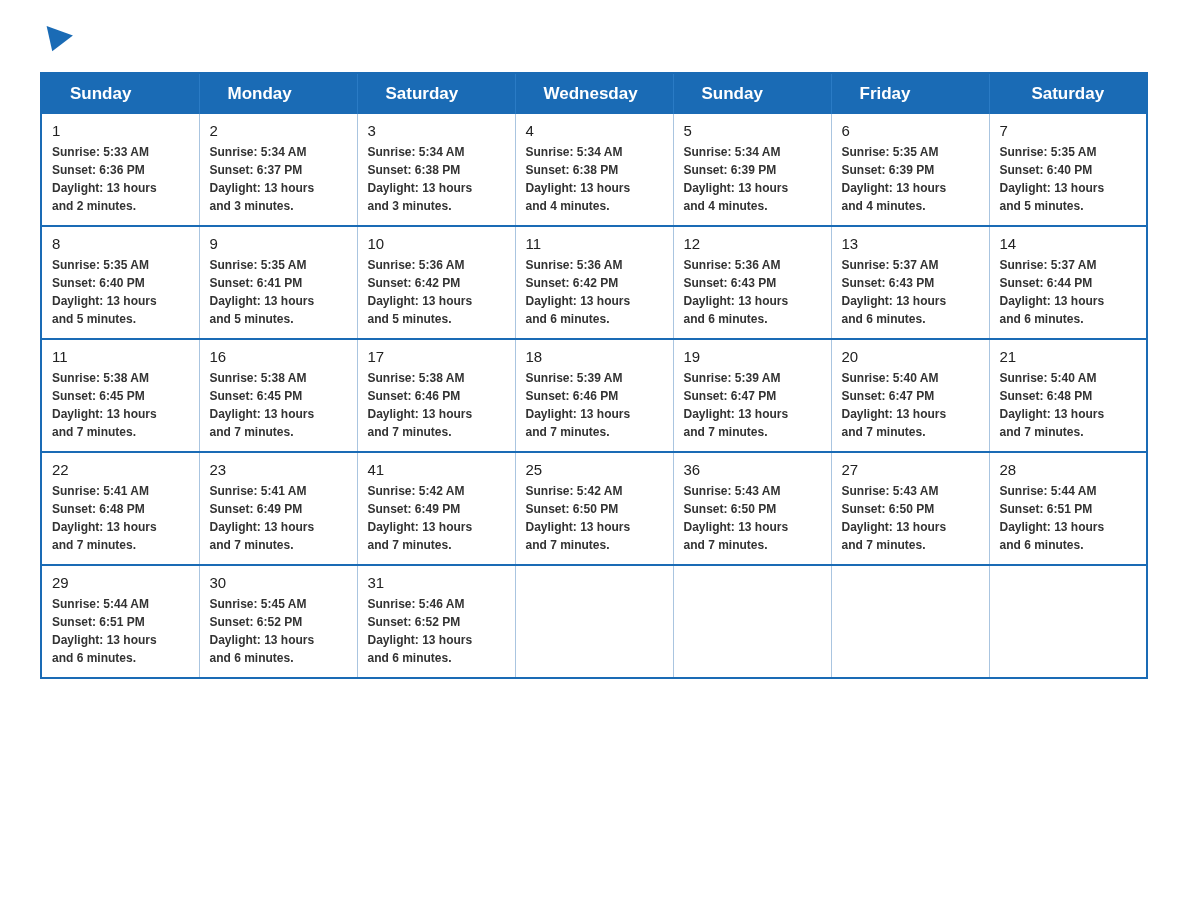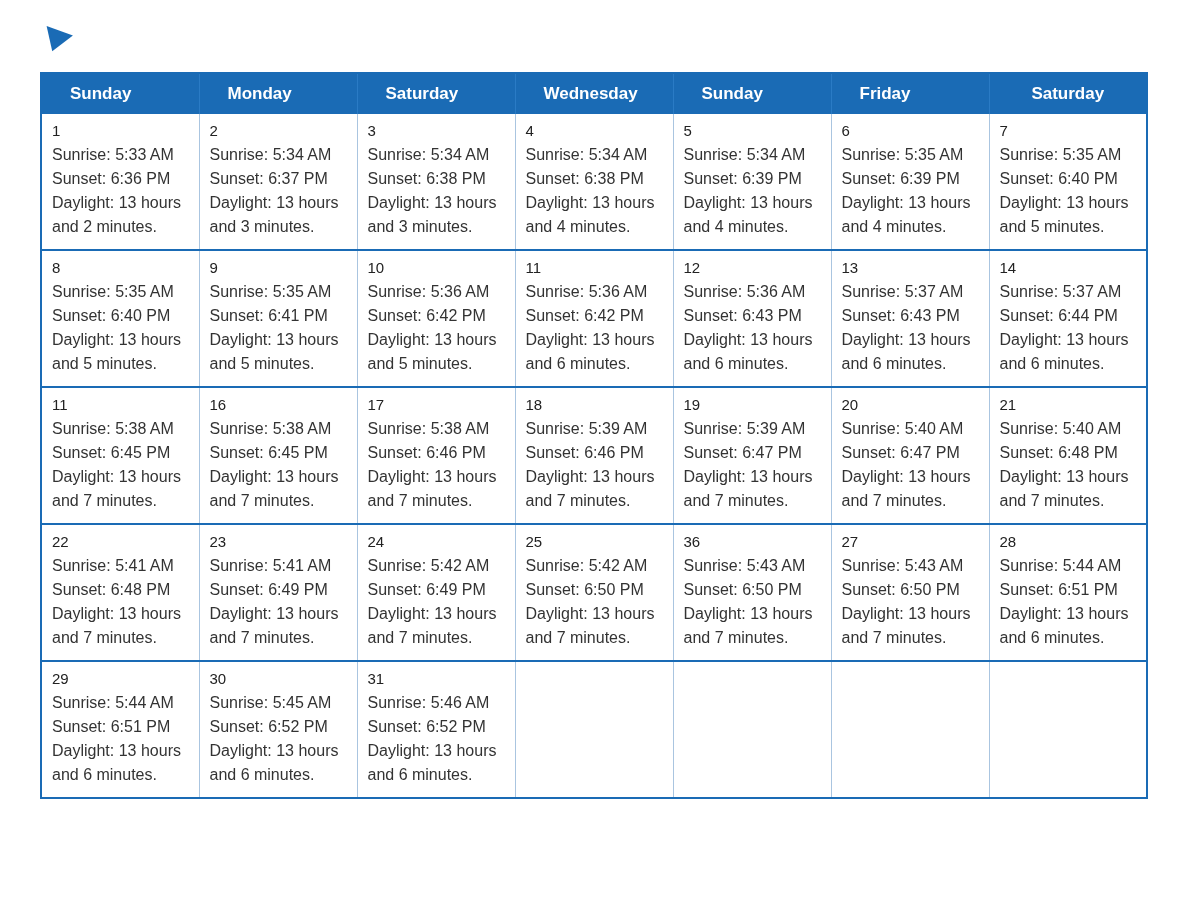--- a/index.html
+++ b/index.html
@@ -95,23 +95,24 @@
       border-bottom: none;
     }
     .day-number {
       font-size: 15px;
       font-weight: normal;
       color: #222;
       margin-bottom: 4px;
       display: block;
     }
     .day-info {
-      font-size: 16px;
+      font-size: 12px;
       color: #333;
       line-height: 1.5;
+      font-weight: bold;
     }
     .empty {
       background: #fff;
     }
   </style>
 </head>
 <body>
 
 <div class="header">
   <div class="logo">
@@ -233,21 +234,21 @@
       <tr>
         <td>
           <span class="day-number">22</span>
           <div class="day-info">Sunrise: 5:41 AM<br>Sunset: 6:48 PM<br>Daylight: 13 hours<br>and 7 minutes.</div>
         </td>
         <td>
           <span class="day-number">23</span>
           <div class="day-info">Sunrise: 5:41 AM<br>Sunset: 6:49 PM<br>Daylight: 13 hours<br>and 7 minutes.</div>
         </td>
         <td>
-          <span class="day-number">24</span>
+          <span class="day-number">41</span>
           <div class="day-info">Sunrise: 5:42 AM<br>Sunset: 6:49 PM<br>Daylight: 13 hours<br>and 7 minutes.</div>
         </td>
         <td>
           <span class="day-number">25</span>
           <div class="day-info">Sunrise: 5:42 AM<br>Sunset: 6:50 PM<br>Daylight: 13 hours<br>and 7 minutes.</div>
         </td>
         <td>
           <span class="day-number">36</span>
           <div class="day-info">Sunrise: 5:43 AM<br>Sunset: 6:50 PM<br>Daylight: 13 hours<br>and 7 minutes.</div>
         </td>

